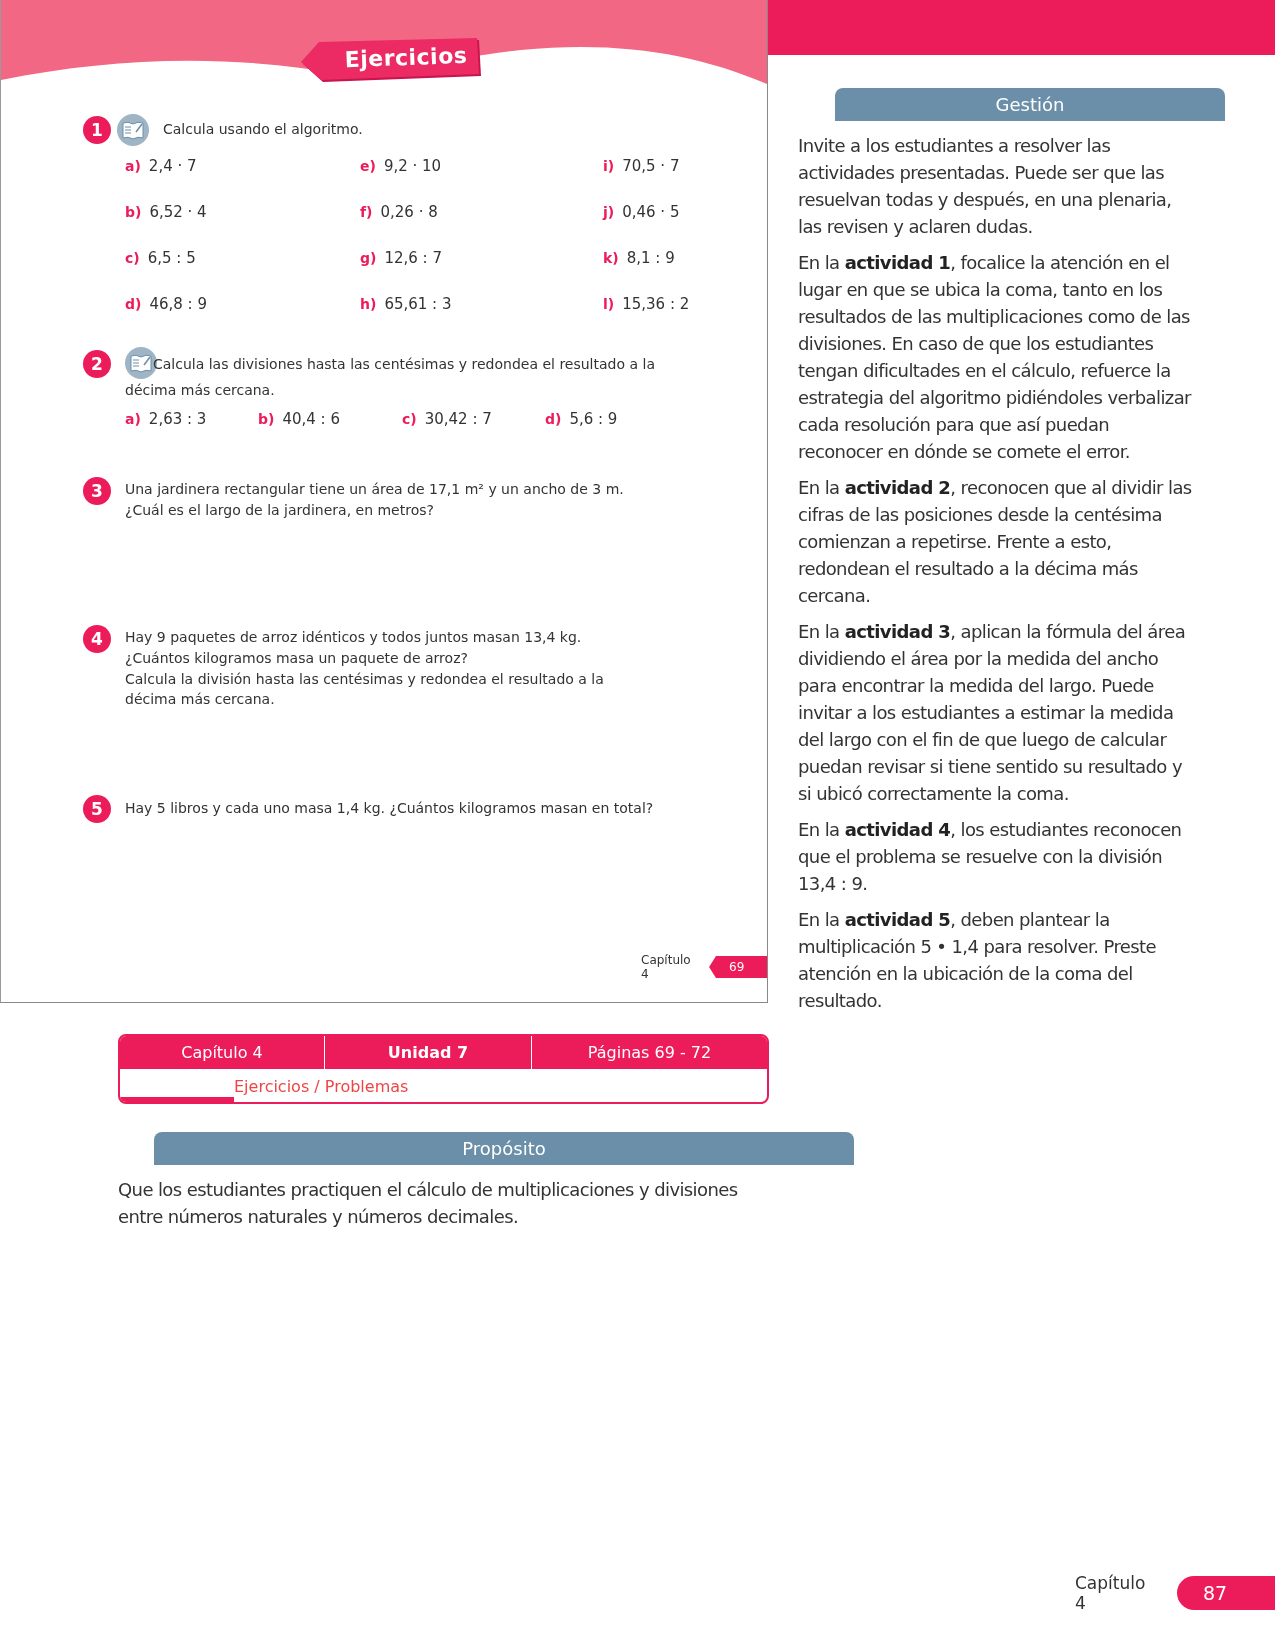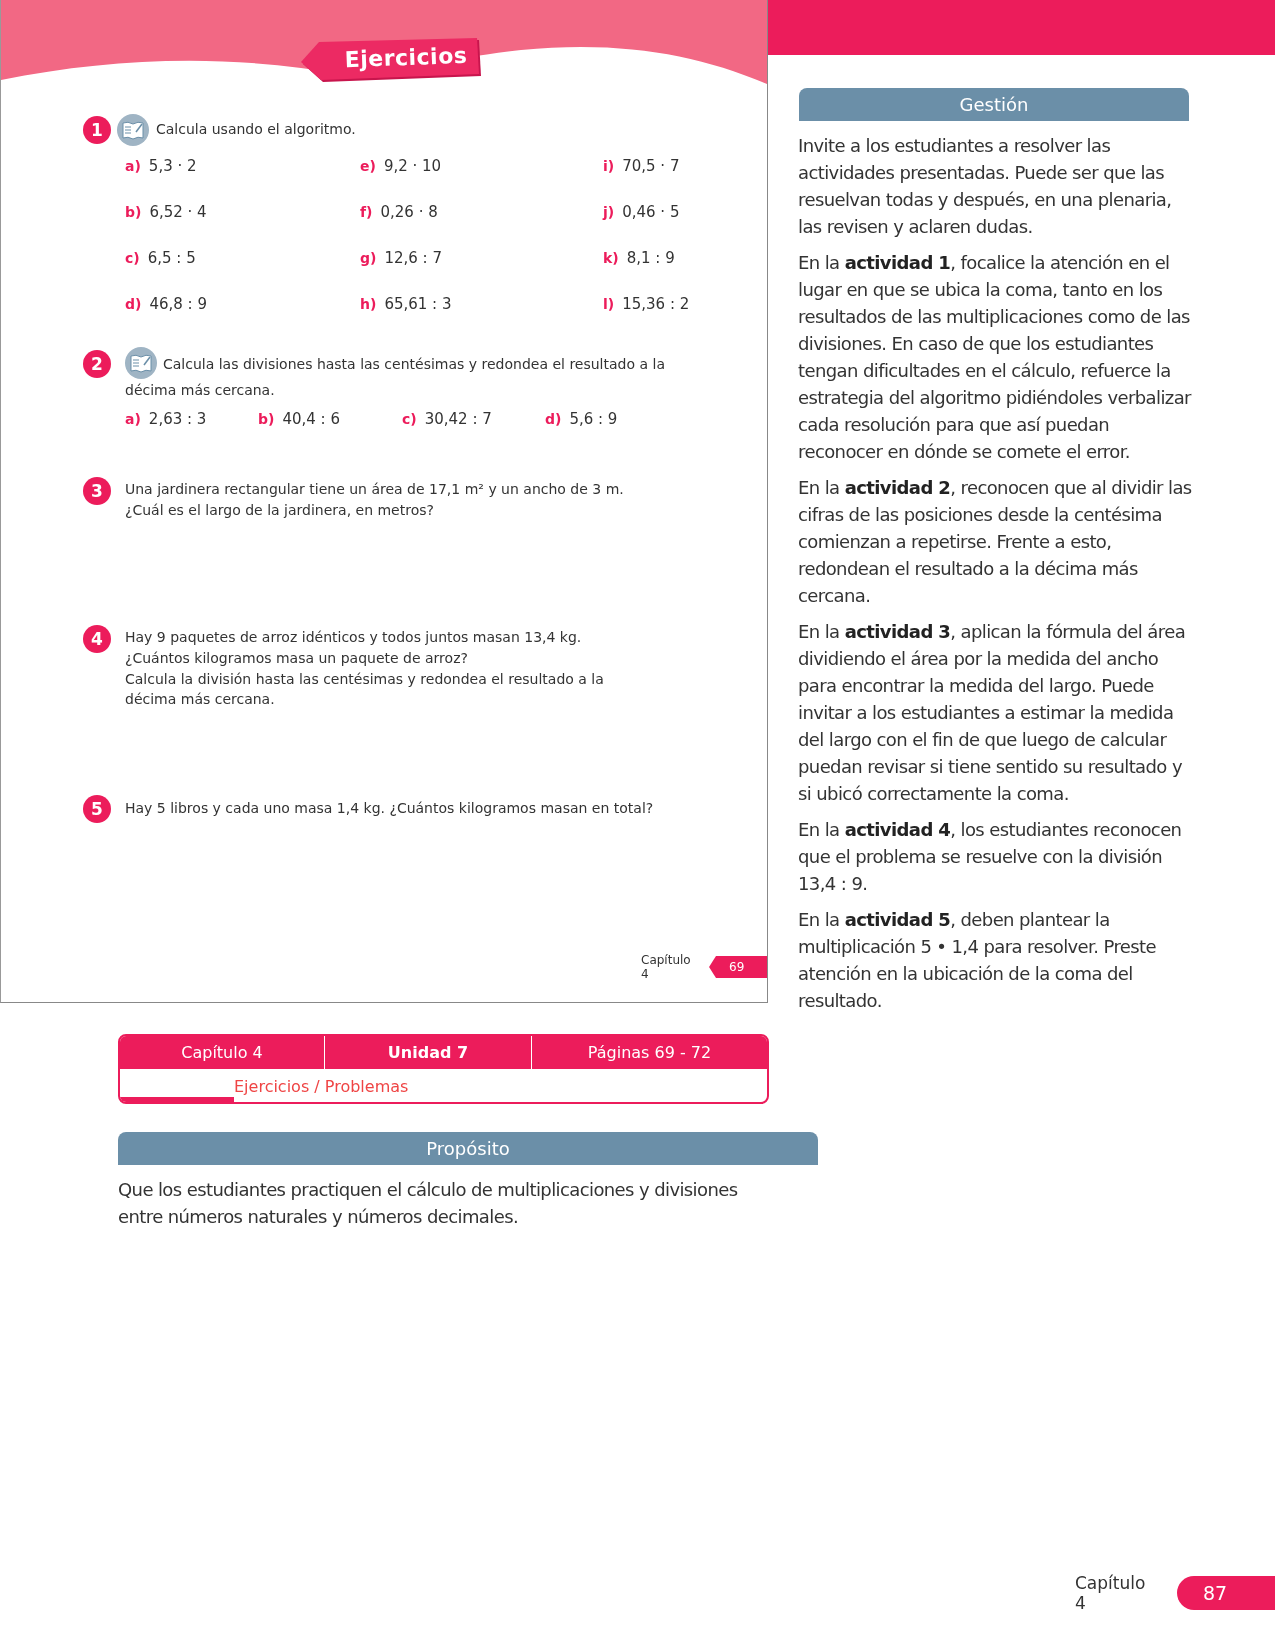--- a/index.html
+++ b/index.html
@@ -35,21 +35,21 @@
   .info-table { position: absolute; left: 118px; top: 1034px; width: 651px; height: 70px; border: 2px solid #ec1c5b;
     border-radius: 8px; overflow: hidden; background: #fff; }
   .info-row1 { display: flex; height: 33px; background: #ec1c5b; }
   .info-row1 .cell { color: #fff; font-size: 16px; text-align: center; line-height: 33px; }
   .info-row1 .cell + .cell { border-left: 1.5px solid #fff; }
   .info-row2 { display: flex; height: 35px; }
   .info-row2 .clase { width: 114px; background: #ec1c5b; color: #fff; font-size: 16px; line-height: 35px; padding-left: 12px; margin-top: 28px; }
   .info-row2 .topic { flex: 1; color: #ef4444; font-size: 16px; text-align: left; line-height: 35px; }
 
   .section-bar { position: absolute; height: 33px; background: #6b8fa8; color: #fff; font-size: 18px; text-align: center;
-    line-height: 33px; border-radius: 8px 8px 0 0; font-family: "DejaVu Sans", sans-serif; }
+    line-height: 33px; border-radius: 8px 8px 0 0; font-family: "DejaVu Sans", sans-serif; margin-left: 36px; }
   .body-text { position: absolute; font-family: "DejaVu Sans", sans-serif; font-size: 18px; color: #333; line-height: 27px;
     letter-spacing: -0.6px; }
   .body-text p { margin-bottom: 9px; }
   .body-text b { color: #222; font-weight: bold; }
 
   .page-footer-right { position: absolute; left: 1075px; top: 1573px; display: flex; align-items: center; }
   .page-footer-right .chap { font-size: 17px; color: #333; margin-right: 22px; }
   .page-footer-right .pnum { width: 150px; height: 34px; background: #ec1c5b; color: #fff; font-size: 19px; line-height: 34px;
     padding-left: 26px; border-radius: 17px 0 0 17px; }
 </style>
@@ -70,23 +70,23 @@
     <div class="title-text">Ejercicios</div>
   </div>
 
   <div class="ex-num" style="left:82px; top:116px;">1</div>
   <svg class="ex-icon" style="left:116px; top:114px;" viewBox="0 0 32 32">
     <circle cx="16" cy="16" r="16" fill="#9fb4c4"></circle>
     <path d="M6 9 Q11 7 16 10 Q21 7 26 9 V24 Q21 22 16 25 Q11 22 6 24 Z" fill="#fff" stroke="#6b8fa8" stroke-width="1"></path>
     <path d="M8 13 H14 M8 16 H14 M8 19 H14" stroke="#6b8fa8" stroke-width="1"></path>
     <path d="M19 18 L25 10" stroke="#6b8fa8" stroke-width="1.5"></path>
   </svg>
-  <div class="ex-text" style="left:155px; top:119px;text-align:center;">Calcula usando el algoritmo.</div>
+  <div class="ex-text" style="left:162px; top:119px;text-align:center;">Calcula usando el algoritmo.</div>
 
-  <div class="item" style="left:124px; top:157px;"><span class="lbl">a)</span><span>5,3 · 2</span></div>
+  <div class="item" style="left:124px; top:157px;"><span class="lbl">a)</span><span>2,4 · 7</span></div>
   <div class="item" style="left:124px; top:203px;"><span class="lbl">b)</span><span>6,52 · 4</span></div>
   <div class="item" style="left:124px; top:249px;"><span class="lbl">c)</span><span>6,5 : 5</span></div>
   <div class="item" style="left:124px; top:295px;"><span class="lbl">d)</span><span>46,8 : 9</span></div>
 
   <div class="item" style="left:359px; top:157px;"><span class="lbl">e)</span><span>9,2 · 10</span></div>
   <div class="item" style="left:359px; top:203px;"><span class="lbl">f)</span><span>0,26 · 8</span></div>
   <div class="item" style="left:359px; top:249px;"><span class="lbl">g)</span><span>12,6 : 7</span></div>
   <div class="item" style="left:359px; top:295px;"><span class="lbl">h)</span><span>65,61 : 3</span></div>
 
   <div class="item" style="left:602px; top:157px;"><span class="lbl">i)</span><span>70,5 · 7</span></div>
@@ -94,21 +94,21 @@
   <div class="item" style="left:602px; top:249px;"><span class="lbl">k)</span><span>8,1 : 9</span></div>
   <div class="item" style="left:602px; top:295px;"><span class="lbl">l)</span><span>15,36 : 2</span></div>
 
   <div class="ex-num" style="left:82px; top:350px;">2</div>
   <svg class="ex-icon" style="left:124px; top:347px;" viewBox="0 0 32 32">
     <circle cx="16" cy="16" r="16" fill="#9fb4c4"></circle>
     <path d="M6 9 Q11 7 16 10 Q21 7 26 9 V24 Q21 22 16 25 Q11 22 6 24 Z" fill="#fff" stroke="#6b8fa8" stroke-width="1"></path>
     <path d="M8 13 H14 M8 16 H14 M8 19 H14" stroke="#6b8fa8" stroke-width="1"></path>
     <path d="M19 18 L25 10" stroke="#6b8fa8" stroke-width="1.5"></path>
   </svg>
-  <div class="ex-text" style="left:162px; top:354px;text-align:center;">Calcula las divisiones hasta las centésimas y redondea el resultado a la</div>
+  <div class="ex-text" style="left:152px; top:354px;text-align:center;">Calcula las divisiones hasta las centésimas y redondea el resultado a la</div>
   <div class="ex-text" style="left:124px; top:380px;">décima más cercana.</div>
 
   <div class="item" style="left:124px; top:410px;"><span class="lbl">a)</span><span>2,63 : 3</span></div>
   <div class="item" style="left:257px; top:410px;"><span class="lbl">b)</span><span>40,4 : 6</span></div>
   <div class="item" style="left:401px; top:410px;"><span class="lbl">c)</span><span>30,42 : 7</span></div>
   <div class="item" style="left:544px; top:410px;"><span class="lbl">d)</span><span>5,6 : 9</span></div>
 
   <div class="ex-num" style="left:82px; top:477px;">3</div>
   <div class="ex-text" style="left:124px; top:479px;">Una jardinera rectangular tiene un área de 17,1 m² y un ancho de 3 m.</div>
   <div class="ex-text" style="left:124px; top:500px;">¿Cuál es el largo de la jardinera, en metros?</div>

